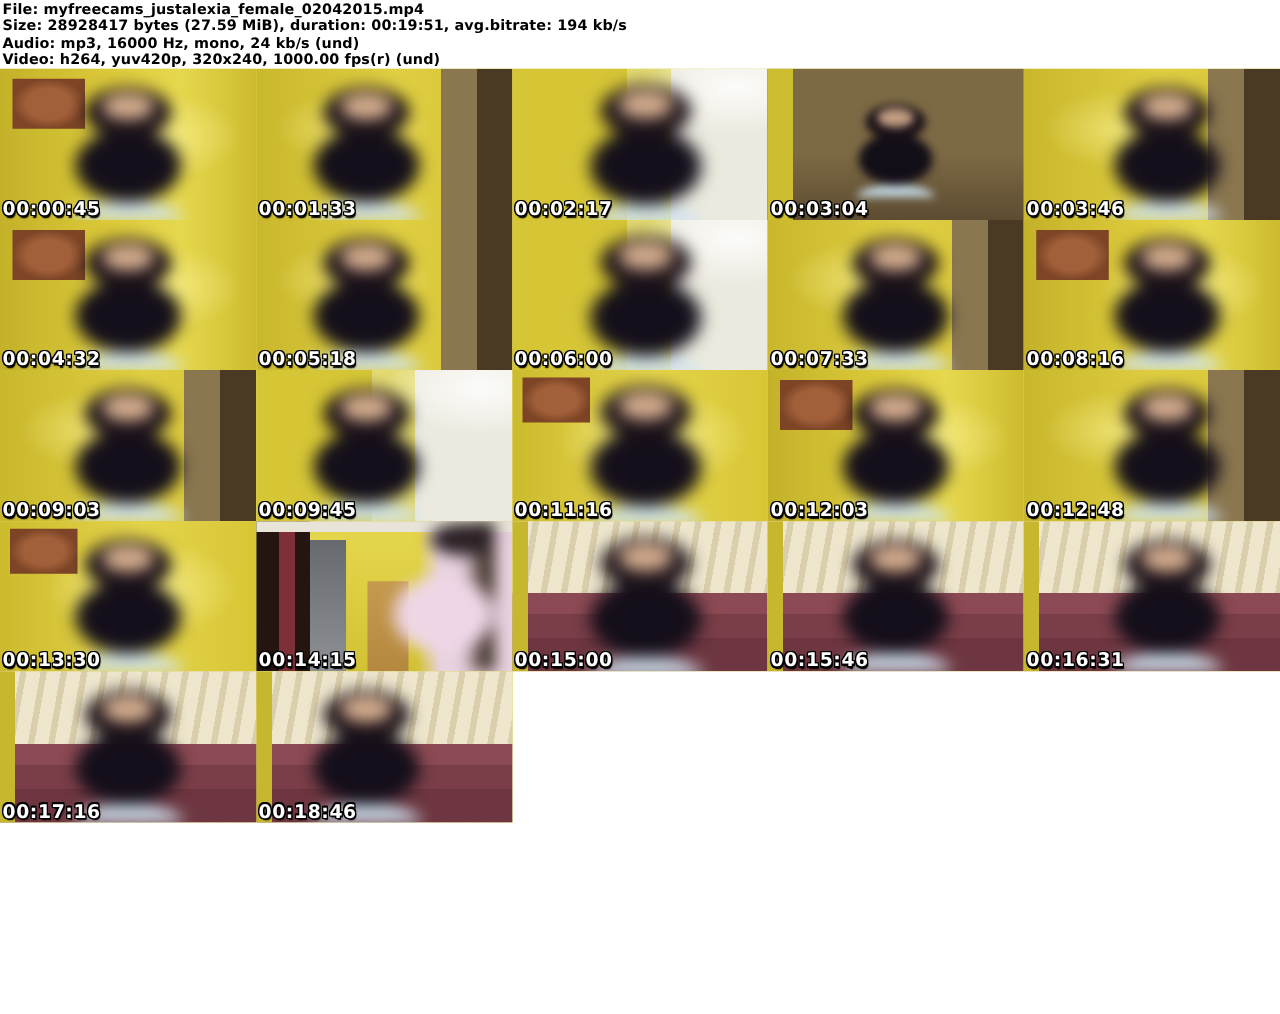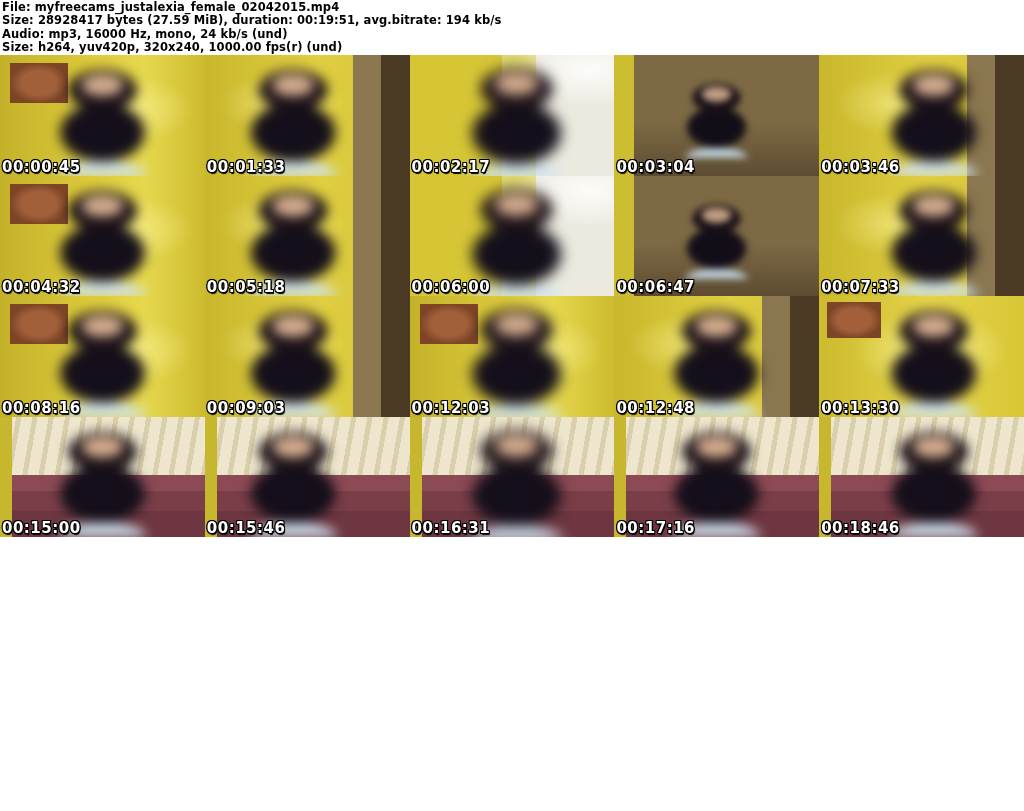--- a/index.html
+++ b/index.html
@@ -109,21 +109,21 @@
       0 -1px 0 #000, 0 1px 0 #000, -1px 0 0 #000, 1px 0 0 #000, 1px 2px 1px #000;
   }
 </style>
 </head>
 <body>
 
 <div class="header">
   <div class="hline">File: myfreecams_justalexia_female_02042015.mp4</div>
   <div class="hline">Size: 28928417 bytes (27.59 MiB), duration: 00:19:51, avg.bitrate: 194 kb/s</div>
   <div class="hline">Audio: mp3, 16000 Hz, mono, 24 kb/s (und)</div>
-  <div class="hline">Size: h264, yuv420p, 320x240, 1000.00 fps(r) (und)</div>
+  <div class="hline">Video: h264, yuv420p, 320x240, 1000.00 fps(r) (und)</div>
 </div>
 
 <div class="grid">
   <figure class="thumb" data-scene="yellow-a">
     <div class="scene"></div>
     <div class="figure"></div>
     <figcaption class="ts">00:00:45</figcaption>
   </figure>
   <figure class="thumb" data-scene="yellow-b">
     <div class="scene"></div>
@@ -154,57 +154,67 @@
   <figure class="thumb" data-scene="yellow-b">
     <div class="scene"></div>
     <div class="figure"></div>
     <figcaption class="ts">00:05:18</figcaption>
   </figure>
   <figure class="thumb" data-scene="bright">
     <div class="scene"></div>
     <div class="figure"></div>
     <figcaption class="ts">00:06:00</figcaption>
   </figure>
-  <figure class="thumb" data-scene="hall">
-    <div class="scene"></div>
-    <div class="figure"></div>
-    <figcaption class="ts">00:06:47</figcaption>
-  </figure>
   <figure class="thumb" data-scene="yellow-b">
     <div class="scene"></div>
     <div class="figure"></div>
     <figcaption class="ts">00:07:33</figcaption>
   </figure>
 
   <figure class="thumb" data-scene="yellow-a">
     <div class="scene"></div>
     <div class="figure"></div>
     <figcaption class="ts">00:08:16</figcaption>
   </figure>
   <figure class="thumb" data-scene="yellow-b">
     <div class="scene"></div>
     <div class="figure"></div>
     <figcaption class="ts">00:09:03</figcaption>
   </figure>
+  <figure class="thumb" data-scene="bright">
+    <div class="scene"></div>
+    <div class="figure"></div>
+    <figcaption class="ts">00:09:45</figcaption>
+  </figure>
+  <figure class="thumb" data-scene="yellow-c">
+    <div class="scene"></div>
+    <div class="figure"></div>
+    <figcaption class="ts">00:11:16</figcaption>
+  </figure>
 
   <figure class="thumb" data-scene="yellow-a">
     <div class="scene"></div>
     <div class="figure"></div>
     <figcaption class="ts">00:12:03</figcaption>
   </figure>
   <figure class="thumb" data-scene="yellow-b">
     <div class="scene"></div>
     <div class="figure"></div>
     <figcaption class="ts">00:12:48</figcaption>
   </figure>
   <figure class="thumb" data-scene="yellow-c">
     <div class="scene"></div>
     <div class="figure"></div>
     <figcaption class="ts">00:13:30</figcaption>
   </figure>
+  <figure class="thumb" data-scene="room">
+    <div class="scene"></div>
+    <div class="figure"></div>
+    <figcaption class="ts">00:14:15</figcaption>
+  </figure>
   <figure class="thumb" data-scene="couch">
     <div class="scene"></div>
     <div class="figure"></div>
     <figcaption class="ts">00:15:00</figcaption>
   </figure>
 
   <figure class="thumb" data-scene="couch">
     <div class="scene"></div>
     <div class="figure"></div>
     <figcaption class="ts">00:15:46</figcaption>

